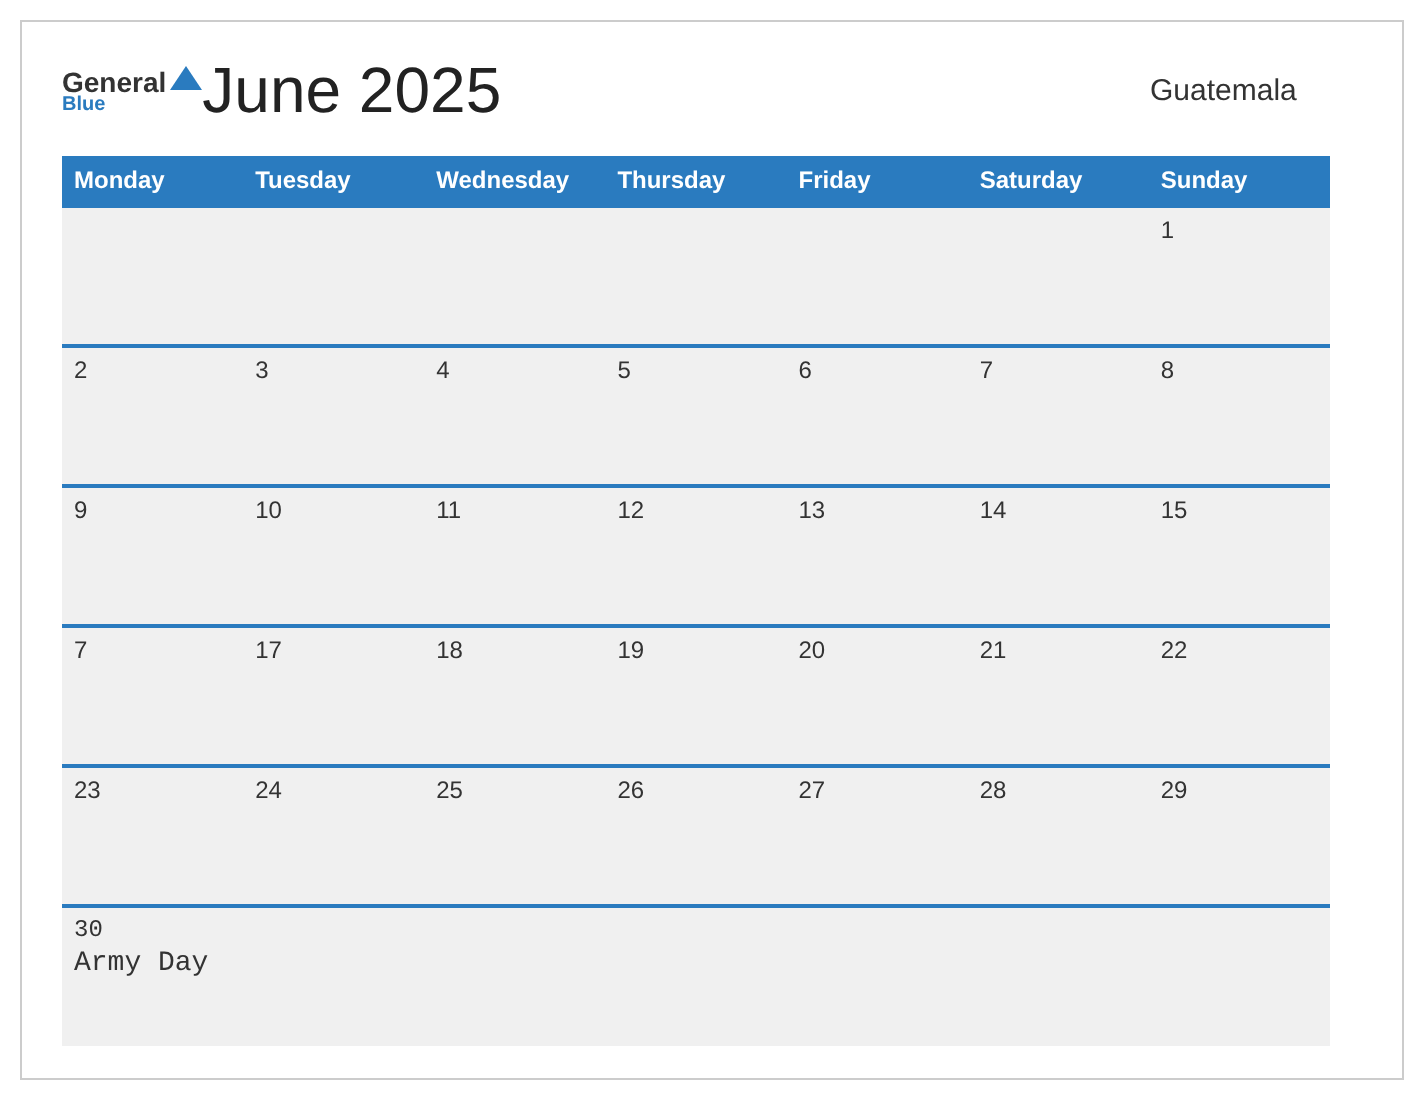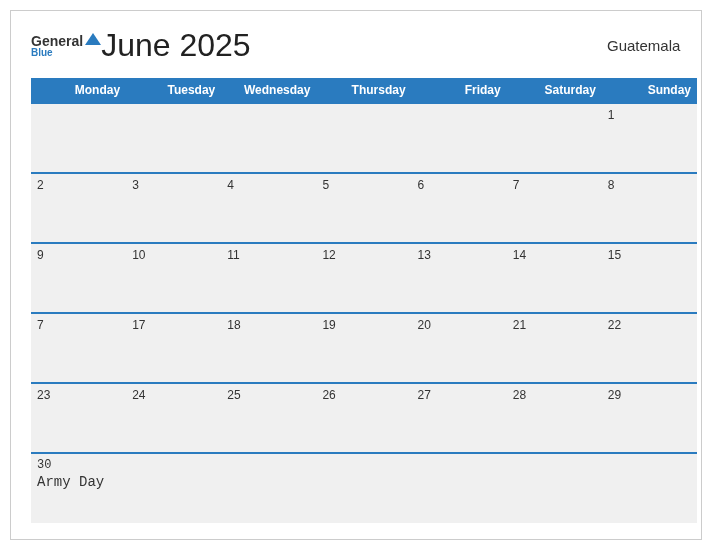--- a/index.html
+++ b/index.html
@@ -9,21 +9,21 @@
       display: flex;
       justify-content: center;
       align-items: center;
       min-height: 100vh;
       padding: 10px;
     }
     .calendar-container {
       width: 712px;
       background: #fff;
       border: 1px solid #ccc;
-      padding: 16px 4px 16px 20px;
+      padding: 16px 36px 16px 20px;
     }
     .calendar-header {
       display: flex;
       align-items: center;
       justify-content: space-between;
       margin-bottom: 14px;
       position: relative;
     }
     .logo {
       display: flex;
@@ -73,21 +73,21 @@
     .calendar-grid {
       width: 100%;
       border-collapse: collapse;
     }
     .calendar-grid thead tr th {
       background: #2a7bbf;
       color: #fff;
       font-size: 12px;
       font-weight: bold;
       padding: 5px 6px;
-      text-align: right;
+      text-align: left;
       border: none;
     }
     .calendar-grid tbody tr td {
       background: #f0f0f0;
       vertical-align: top;
       height: 70px;
       padding: 4px 6px;
       border-top: 2px solid #2a7bbf;
       font-size: 12px;
       color: #333;

